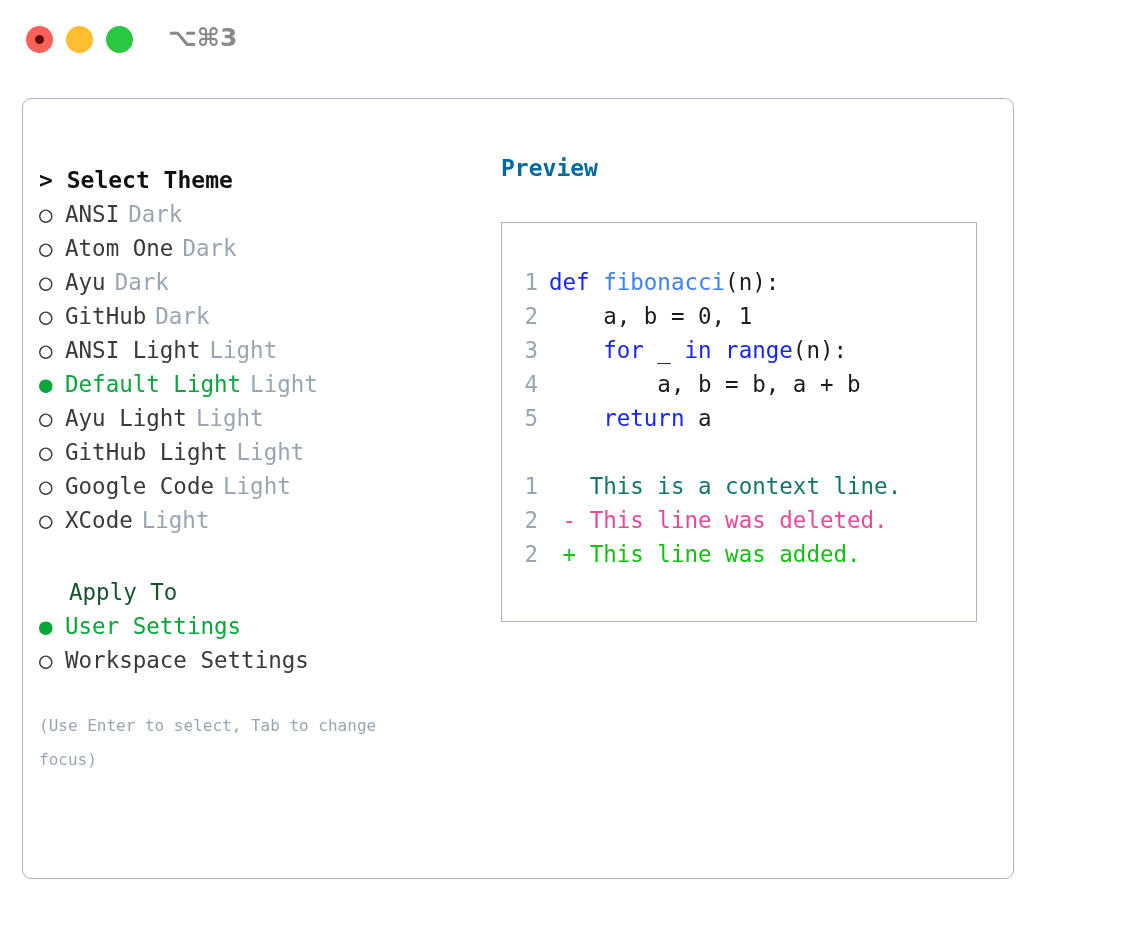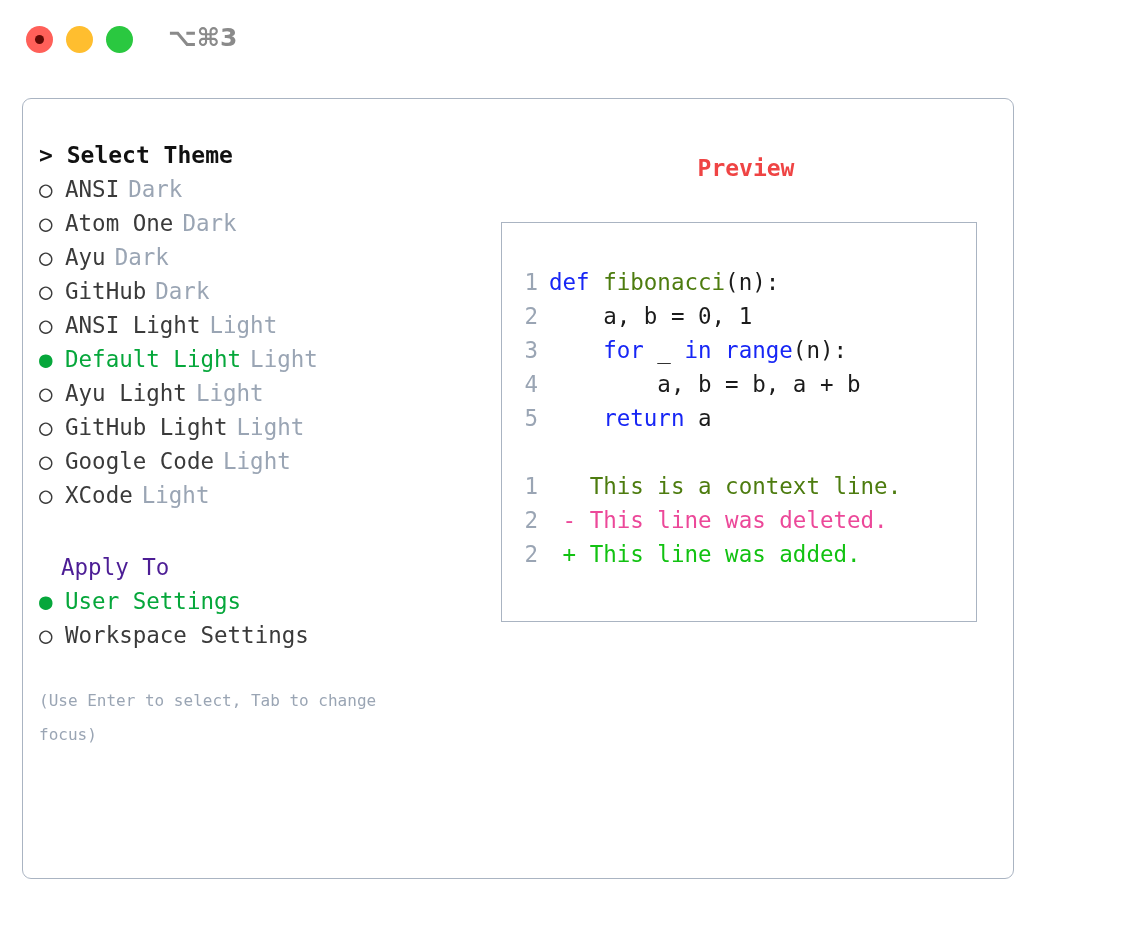--- a/index.html
+++ b/index.html
@@ -79,21 +79,21 @@
     border: 1.6px solid #aab4c2;
     border-radius: 9px;
     box-sizing: border-box;
     background: #ffffff;
   }
 
   
   #left-col {
     position: absolute;
     left: 16px;
-    top: 39px;
+    top: 64px;
     width: 440px;
   }
   .row {
     height: 34px;
     line-height: 34px;
     font-size: 22.5px;
     white-space: nowrap;
     color: #3a3a3a;
   }
   .heading {
@@ -110,45 +110,44 @@
   .marker.dot-filled {
     color: #06a73b;
   }
   .item-name { color: #3a3a3a; }
   .row.selected .item-name { color: #06a73b; }
   .item-kind {
     color: #9aa5b4;
     margin-left: 9px;
   }
   .section-label {
-    margin-left: 22px;
-    color: #4c1d95;
+    margin-left: 30px;
+    color: #14532d;
   }
   .spacer-lg { height: 38px; }
   .spacer-md { height: 32px; }
   #hint {
     font-size: 16px;
     line-height: 34px;
     color: #9aa5b4;
     width: 400px;
   }
 
   
   #right-col {
     position: absolute;
     left: 478px;
     top: 52px;
     width: 490px;
   }
   #preview-title {
     font-size: 23px;
     font-weight: 700;
-    color: #ef4444;
-    line-height: 34px;
-    text-align: center;
+    color: #0369a1;
+    line-height: 34px;
   }
   #preview-box {
     margin-top: 37px;
     width: 476px;
     height: 400px;
     border: 1.6px solid #aab4c2;
     box-sizing: border-box;
     background: #ffffff;
     position: relative;
   }
@@ -162,23 +161,23 @@
   }
   .code-line { height: 34px; }
   .lineno {
     display: inline-block;
     width: 22px;
     text-align: right;
     color: #9aa5b4;
     margin-right: 11px;
   }
   .kw   { color: #1726f5; }
-  .fn   { color: #4d7c0f; }
+  .fn   { color: #3b82f6; }
   .plain{ color: #1b1b1b; }
-  .diff-ctx { color: #4d7c0f; }
+  .diff-ctx { color: #0f766e; }
   .diff-del { color: #ec4899; }
   .diff-add { color: #12c212; }
   .blank-line { height: 34px; }
 </style>
 </head>
 <body>
 
 <div id="window">
 
   <div id="titlebar">

